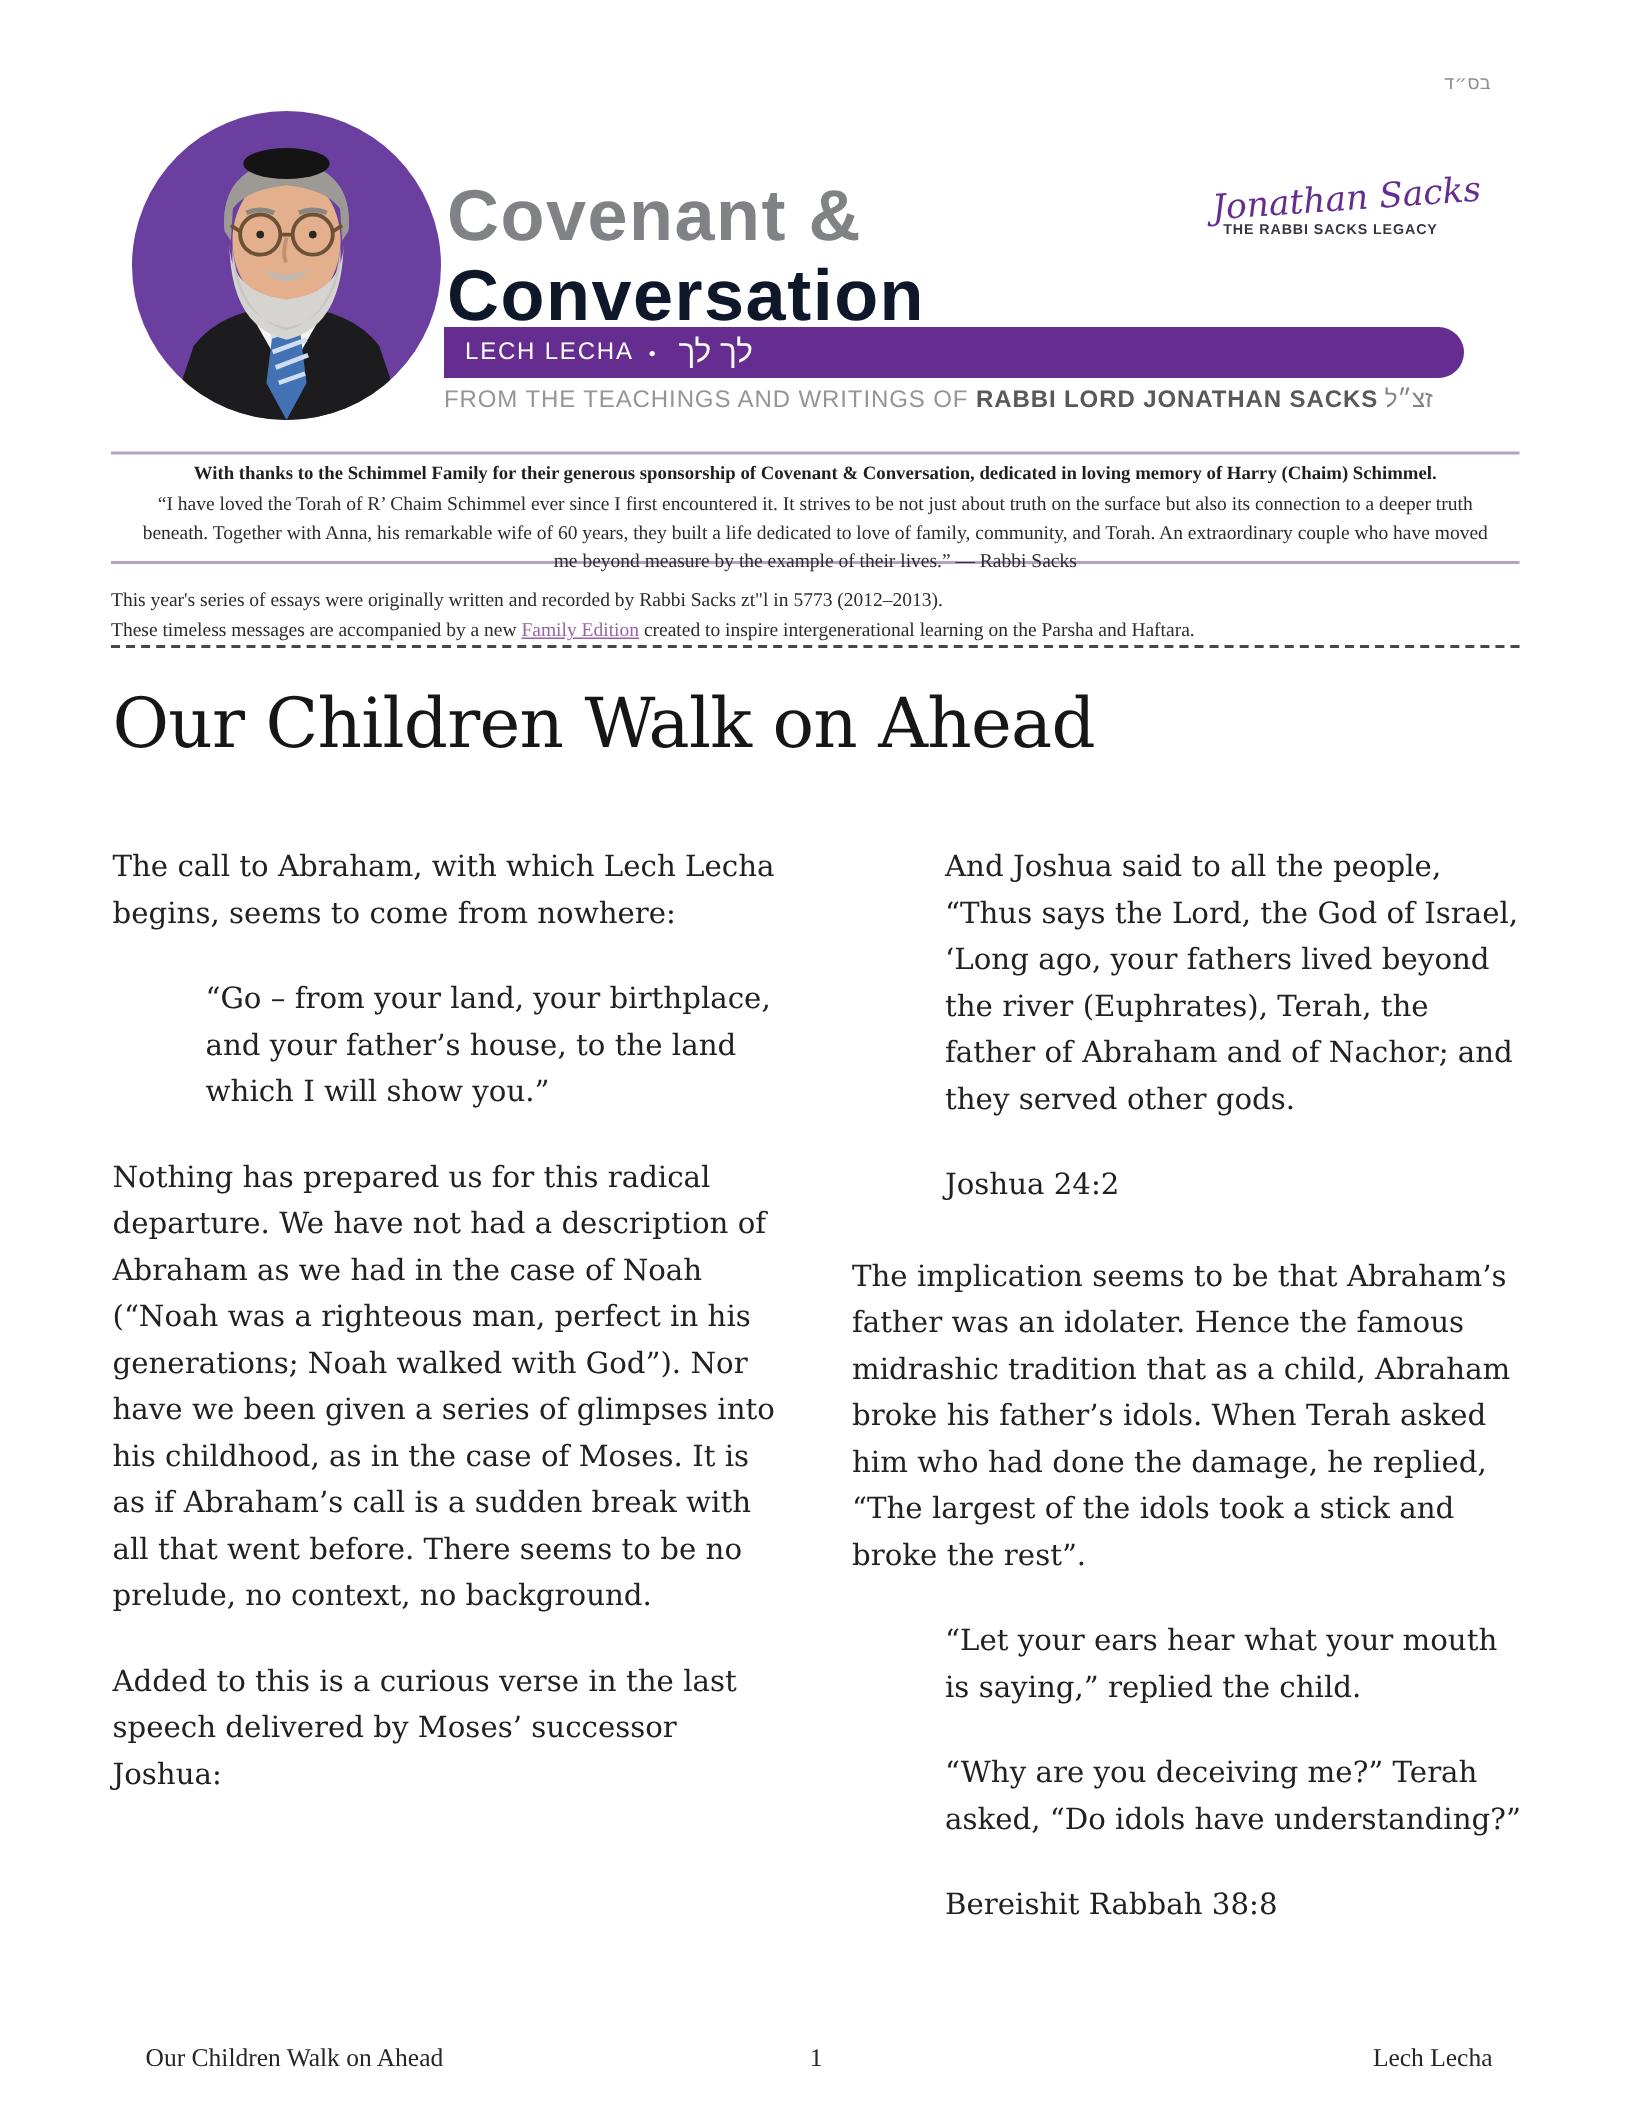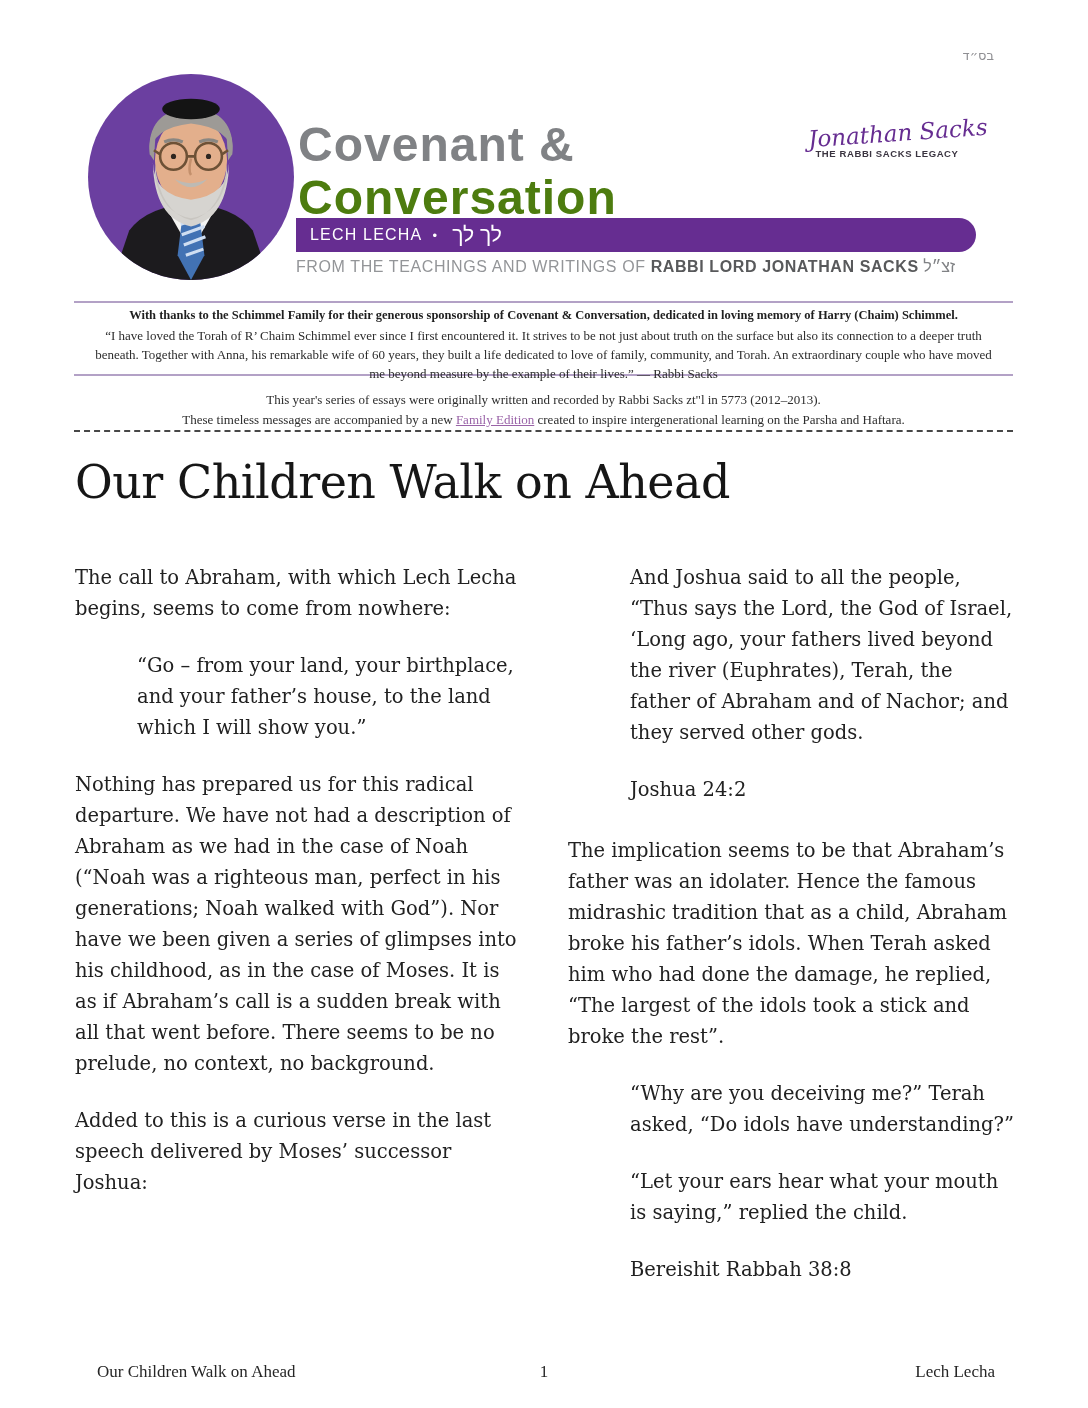--- a/index.html
+++ b/index.html
@@ -8,21 +8,21 @@
     font-family:"DejaVu Serif",serif;color:#1e1e1e;
   }
   
   .bsd{position:absolute;top:48px;right:94px;font-size:13px;color:#8f8f93;
        font-family:"DejaVu Sans",sans-serif;}
   .portrait{position:absolute;left:88px;top:74px;width:206px;height:206px;}
   .brand{position:absolute;left:298px;top:92px;
          font-family:"Liberation Sans",sans-serif;font-weight:bold;
          font-size:48px;line-height:53px;letter-spacing:1px;}
   .brand .l1{color:#808285;margin-top:26px;}
-  .brand .l2{color:#4d7c0f;}
+  .brand .l2{color:#0f172a;}
   .parsha-banner{position:absolute;left:296px;top:218px;width:680px;height:34px;
          background:#662d91;border-radius:0 17px 17px 0;display:flex;align-items:center;
          font-family:"Liberation Sans",sans-serif;color:#ffffff;font-size:16px;
          letter-spacing:1.2px;padding-left:14px;box-sizing:border-box;}
   .parsha-banner .he{margin-left:10px;font-size:21px;letter-spacing:0;}
   .parsha-banner .sep{margin:0 4px 0 10px;font-size:13px;}
   .tagline{position:absolute;left:296px;top:258px;
          font-family:"Liberation Sans",sans-serif;font-size:16px;color:#939598;
          letter-spacing:0.6px;white-space:nowrap;}
   .tagline .name{color:#58595b;font-weight:bold;text-align:right;}
@@ -36,21 +36,21 @@
   .rule{position:absolute;left:74px;width:939px;border-top:2px solid #b3a1c6;height:0;}
   .rule.r1{top:301px;}
   .rule.r2{top:374px;}
   .rule-dashed{position:absolute;left:74px;width:939px;top:430px;
          border-top:2px dashed #474747;height:0;}
   
   .sponsor{position:absolute;left:74px;top:308px;width:939px;text-align:center;
          font-family:"Liberation Serif",serif;color:#2c2c2c;}
   .sponsor .bold{font-weight:bold;font-size:12.5px;white-space:nowrap;margin-bottom:3px;color:#1f1f1f;}
   .sponsor .quote{font-size:13px;line-height:19px;width:900px;margin:0 auto;}
-  .series{position:absolute;left:74px;top:390px;width:939px;text-align:center;
+  .series{position:absolute;left:74px;top:390px;width:939px;text-align:left;
          font-family:"Liberation Serif",serif;font-size:13px;line-height:20px;color:#2c2c2c;}
   .series a{color:#9a63a8;text-decoration:underline;cursor:pointer;}
   
   .title{position:absolute;left:75px;top:455px;font-size:46px;color:#161616;
          font-family:"DejaVu Serif",serif;letter-spacing:-0.5px;}
   .columns{position:absolute;left:75px;top:562px;width:940px;display:flex;gap:46px;}
   .col{width:447px;font-size:19.5px;line-height:31px;color:#212121;}
   .col p{margin:0 0 26px 0;}
   .col .bq{margin:0 0 26px 62px;}
   .col .cite{margin:0 0 30px 62px;}
@@ -155,22 +155,22 @@
   <div class="col">
     <p>The call to Abraham, with which Lech Lecha begins, seems to come from nowhere:</p>
     <p class="bq">“Go – from your land, your birthplace, and your father’s house, to the land which I will show you.”</p>
     <p>Nothing has prepared us for this radical departure. We have not had a description of Abraham as we had in the case of Noah (“Noah was a righteous man, perfect in his generations; Noah walked with God”). Nor have we been given a series of glimpses into his childhood, as in the case of Moses. It is as if Abraham’s call is a sudden break with all that went before. There seems to be no prelude, no context, no background.</p>
     <p>Added to this is a curious verse in the last speech delivered by Moses’ successor Joshua:</p>
   </div>
   <div class="col">
     <p class="bq">And Joshua said to all the people, “Thus says the Lord, the God of Israel, ‘Long ago, your fathers lived beyond the river (Euphrates), Terah, the father of Abraham and of Nachor; and they served other gods.</p>
     <p class="cite">Joshua 24:2</p>
     <p>The implication seems to be that Abraham’s father was an idolater. Hence the famous midrashic tradition that as a child, Abraham broke his father’s idols. When Terah asked him who had done the damage, he replied, “The largest of the idols took a stick and broke the rest”.</p>
+    <p class="bq">“Let your ears hear what your mouth is saying,” replied the child.</p>
     <p class="bq">“Why are you deceiving me?” Terah asked, “Do idols have understanding?”</p>
-    <p class="bq">“Let your ears hear what your mouth is saying,” replied the child.</p>
     <p class="cite">Bereishit Rabbah 38:8</p>
   </div>
 </div>
 
 <div class="footer">
   <span class="fl">Our Children Walk on Ahead</span>
   <span class="fc">1</span>
   <span class="fr">Lech Lecha</span>
 </div>
 

